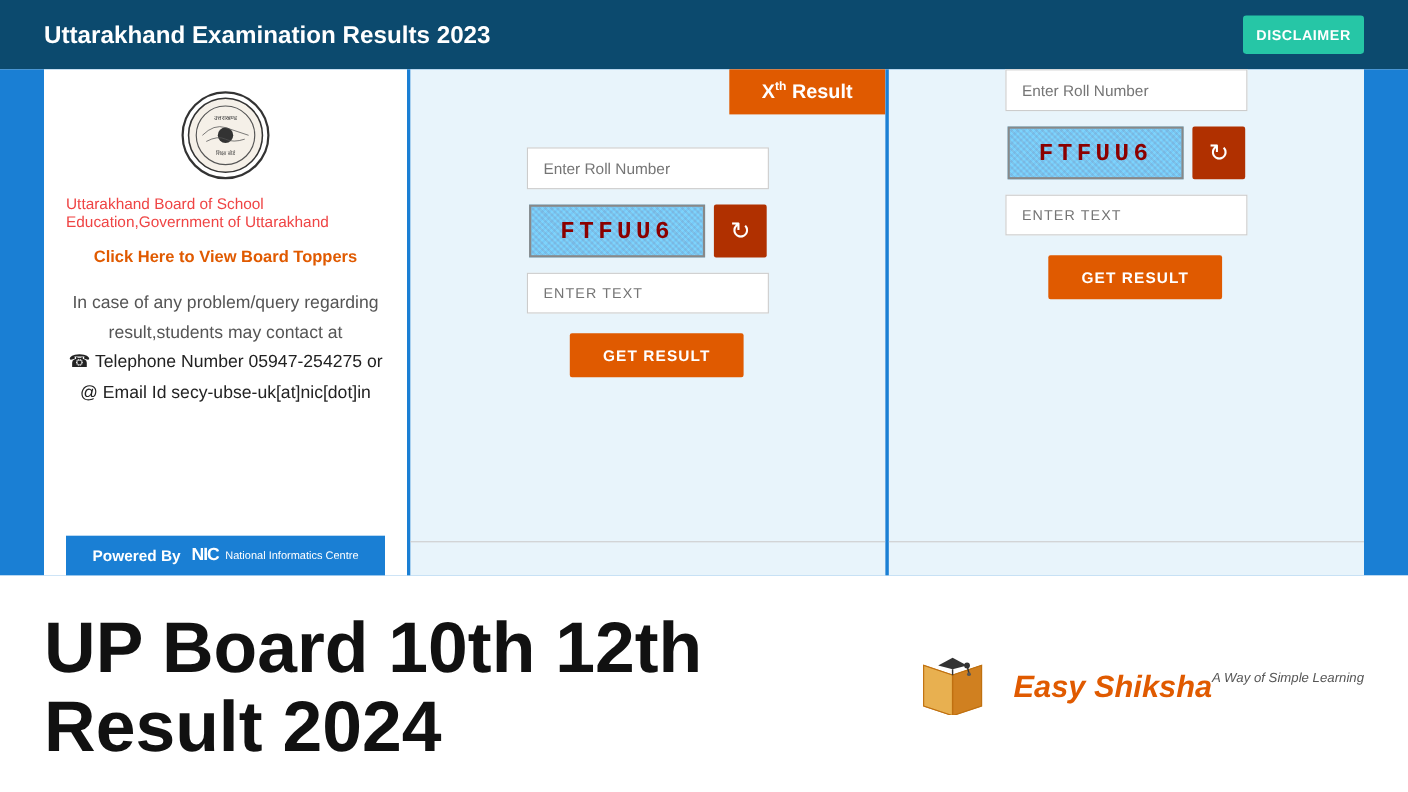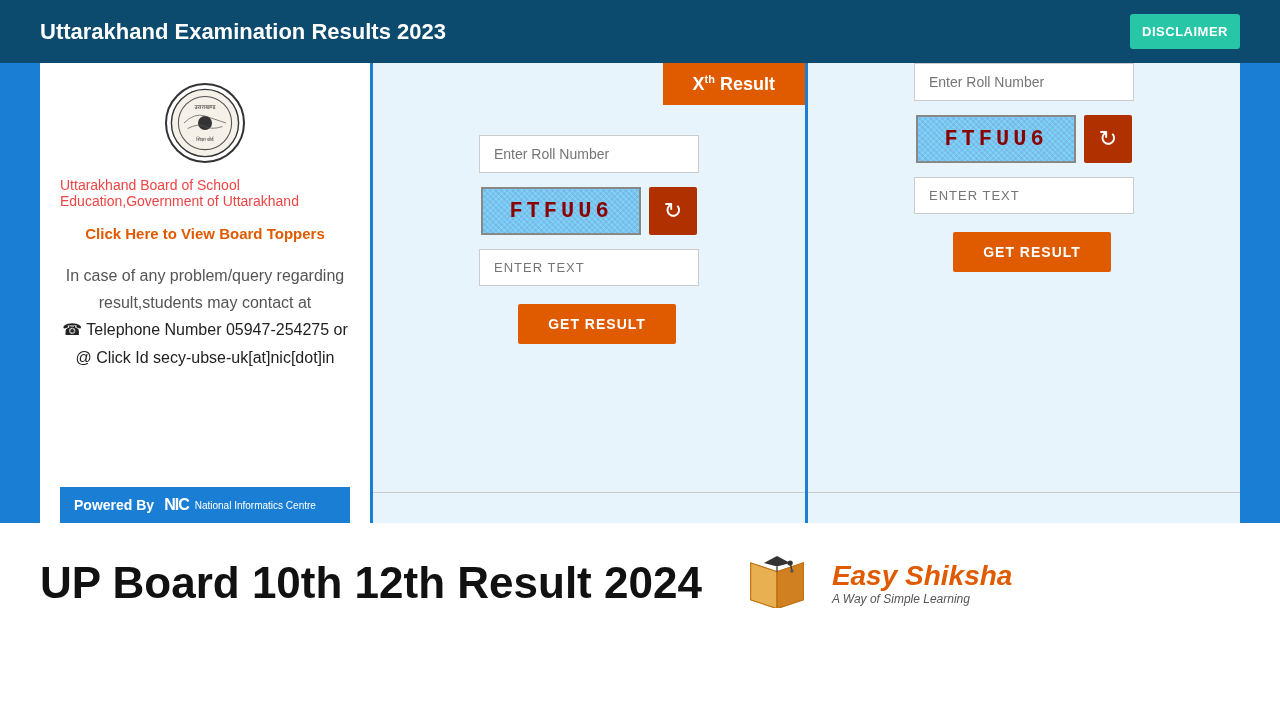--- a/index.html
+++ b/index.html
@@ -99,20 +99,21 @@
       color: #222;
     }
     .powered-by-block {
       background: #1a7fd4;
       width: 100%;
       padding: 10px 14px;
       display: flex;
       align-items: center;
       gap: 10px;
       margin-top: auto;
+      justify-content: center;
     }
     .powered-by-text {
       color: #fff;
       font-size: 14px;
       font-weight: bold;
       white-space: nowrap;
     }
     .nic-logo-block {
       display: flex;
       align-items: center;
@@ -243,21 +244,21 @@
     }
 
     
     .bottom-section {
       padding: 30px 40px 20px 40px;
       display: flex;
       align-items: center;
       gap: 40px;
     }
     .big-title {
-      font-size: 44px;
+      font-size: 65px;
       font-weight: 900;
       color: #111;
       line-height: 1.1;
     }
     .easy-shiksha-logo {
       display: flex;
       align-items: center;
       gap: 10px;
       flex-shrink: 0;
     }
@@ -265,21 +266,21 @@
       width: 80px;
       height: 60px;
       position: relative;
     }
     .logo-book {
       width: 70px;
       height: 55px;
     }
     .easy-shiksha-text-block {
       display: flex;
-      flex-direction: column;
+      flex-direction: row;
     }
     .easy-shiksha-title {
       font-size: 28px;
       font-weight: 900;
       color: #e05a00;
       font-style: italic;
     }
     .easy-shiksha-subtitle {
       font-size: 12px;
       color: #555;
@@ -315,21 +316,21 @@
         <text x="50" y="75" text-anchor="middle" font-size="7" fill="#333">शिक्षा बोर्ड</text>
         <path d="M20,50 Q35,35 50,40 Q65,45 80,50" stroke="#555" stroke-width="1" fill="none"></path>
         <path d="M25,58 Q40,50 50,55 Q60,60 75,55" stroke="#555" stroke-width="1" fill="none"></path>
       </svg>
     </div>
     <div class="board-name">Uttarakhand Board of School Education,Government of Uttarakhand</div>
     <a class="toppers-link">Click Here to View Board Toppers</a>
     <div class="contact-info">
       <div>In case of any problem/query regarding result,students may contact at</div>
       <div class="phone">☎ Telephone Number 05947-254275 or</div>
-      <div class="email">@ Click Id secy-ubse-uk[at]nic[dot]in</div>
+      <div class="email">@ Email Id secy-ubse-uk[at]nic[dot]in</div>
     </div>
     <div class="powered-by-block">
       <div class="powered-by-text">Powered By</div>
       <div class="nic-logo-block">
         <div class="nic-letters">NIC</div>
         <div class="nic-text">National Informatics Centre</div>
       </div>
     </div>
   </div>
 

